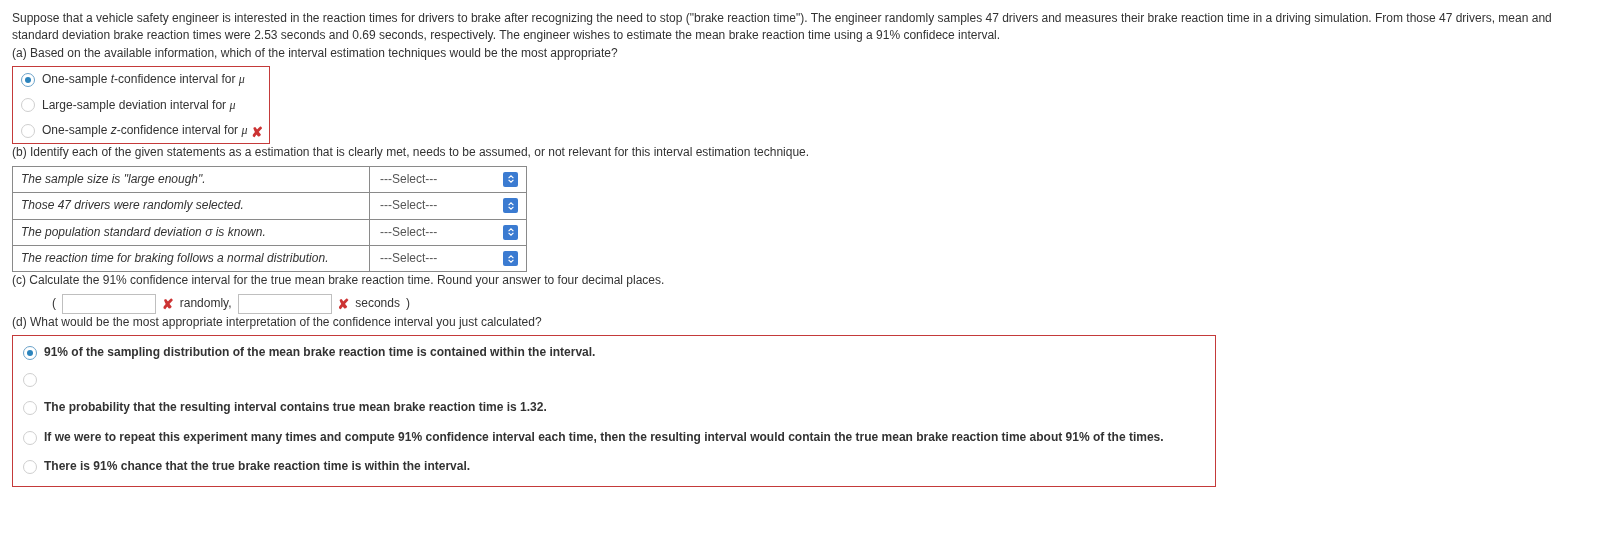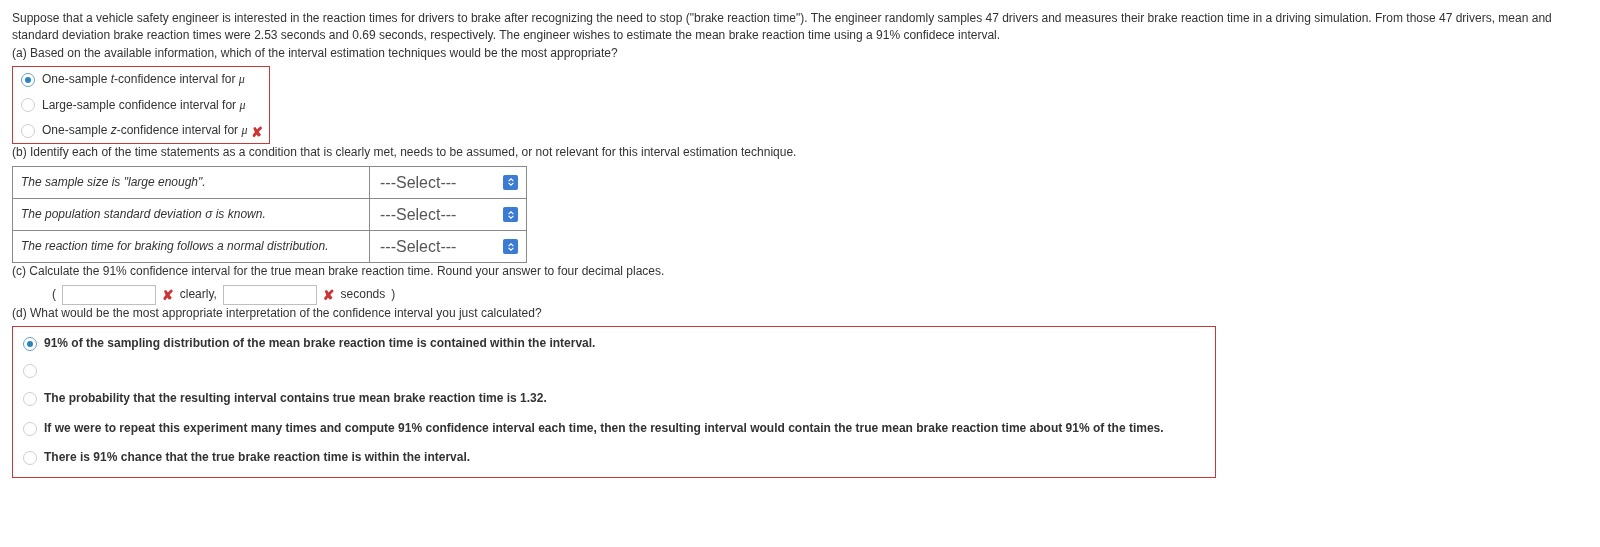--- a/index.html
+++ b/index.html
@@ -85,21 +85,21 @@
     min-width: 340px;
   }
   .select-cell {
     display: flex;
     align-items: center;
     gap: 0;
     width: 140px;
   }
   .select-box {
     flex: 1;
-    font-size: 16px;
+    font-size: 12px;
     color: #555;
     padding: 1px 2px;
   }
   .select-btn {
     width: 15px;
     height: 15px;
     background: #3b7bd1;
     border-radius: 2px;
     display: inline-flex;
     align-items: center;
@@ -152,39 +152,52 @@
       <span class="radio-outer">
           <span class="radio-inner"></span>
         </span>
       <span class="radio-label">
         <span>One-sample </span><span class="italic">t</span><span>-confidence interval for </span><span class="mu">μ</span>
       </span>
     </div>
     <div class="radio-row">
       <span class="radio-outer unchecked"></span>
       <span class="radio-label">
-        <span>Large-sample confidence interval for </span><span class="mu">μ</span>
+        <span>Large-sample deviation interval for </span><span class="mu">μ</span>
       </span>
     </div>
     <div class="radio-row">
       <span class="radio-outer unchecked"></span>
       <span class="radio-label">
         <span>One-sample </span><span class="italic">z</span><span>-confidence interval for </span><span class="mu">μ</span>
       </span>
     </div>
     <span class="wrong-icon box-wrong">✘</span>
   </div>
 </div>
 
 <div class="section-gap">
-  <div>(b) Identify each of the time statements as a condition that is clearly met, needs to be assumed, or not relevant for this interval estimation technique.</div>
+  <div>(b) Identify each of the given statements as a estimation that is clearly met, needs to be assumed, or not relevant for this interval estimation technique.</div>
   <table class="cond-table">
     <tbody>
         <tr>
       <td class="stmt">The sample size is "large enough".</td>
+      <td>
+        <div class="select-cell">
+          <span class="select-box">---Select---</span>
+          <span class="select-btn">
+            <svg viewBox="0 0 10 10">
+                  <path d="M2 4 L5 1 L8 4 M2 6 L5 9 L8 6" stroke="#fff" stroke-width="1.4" fill="none"></path>
+                </svg>
+          </span>
+        </div>
+      </td>
+    </tr>
+    <tr>
+      <td class="stmt">Those 47 drivers were randomly selected.</td>
       <td>
         <div class="select-cell">
           <span class="select-box">---Select---</span>
           <span class="select-btn">
             <svg viewBox="0 0 10 10">
                   <path d="M2 4 L5 1 L8 4 M2 6 L5 9 L8 6" stroke="#fff" stroke-width="1.4" fill="none"></path>
                 </svg>
           </span>
         </div>
       </td>
@@ -218,21 +231,21 @@
   </tbody>
     </table>
 </div>
 
 <div class="section-gap">
   <div>(c) Calculate the 91% confidence interval for the true mean brake reaction time. Round your answer to four decimal places.</div>
   <div class="ci-line">
     <span>(</span>
     <input class="ci-input" type="text" style="">
     <span class="wrong-icon">✘</span>
-    <span>clearly,</span>
+    <span>randomly,</span>
     <input class="ci-input" type="text" style="">
     <span class="wrong-icon">✘</span>
     <span>seconds</span>
     <span>)</span>
   </div>
 </div>
 
 <div class="section-gap">
   <div>(d) What would be the most appropriate interpretation of the confidence interval you just calculated?</div>
   <div class="big-radio-box">

